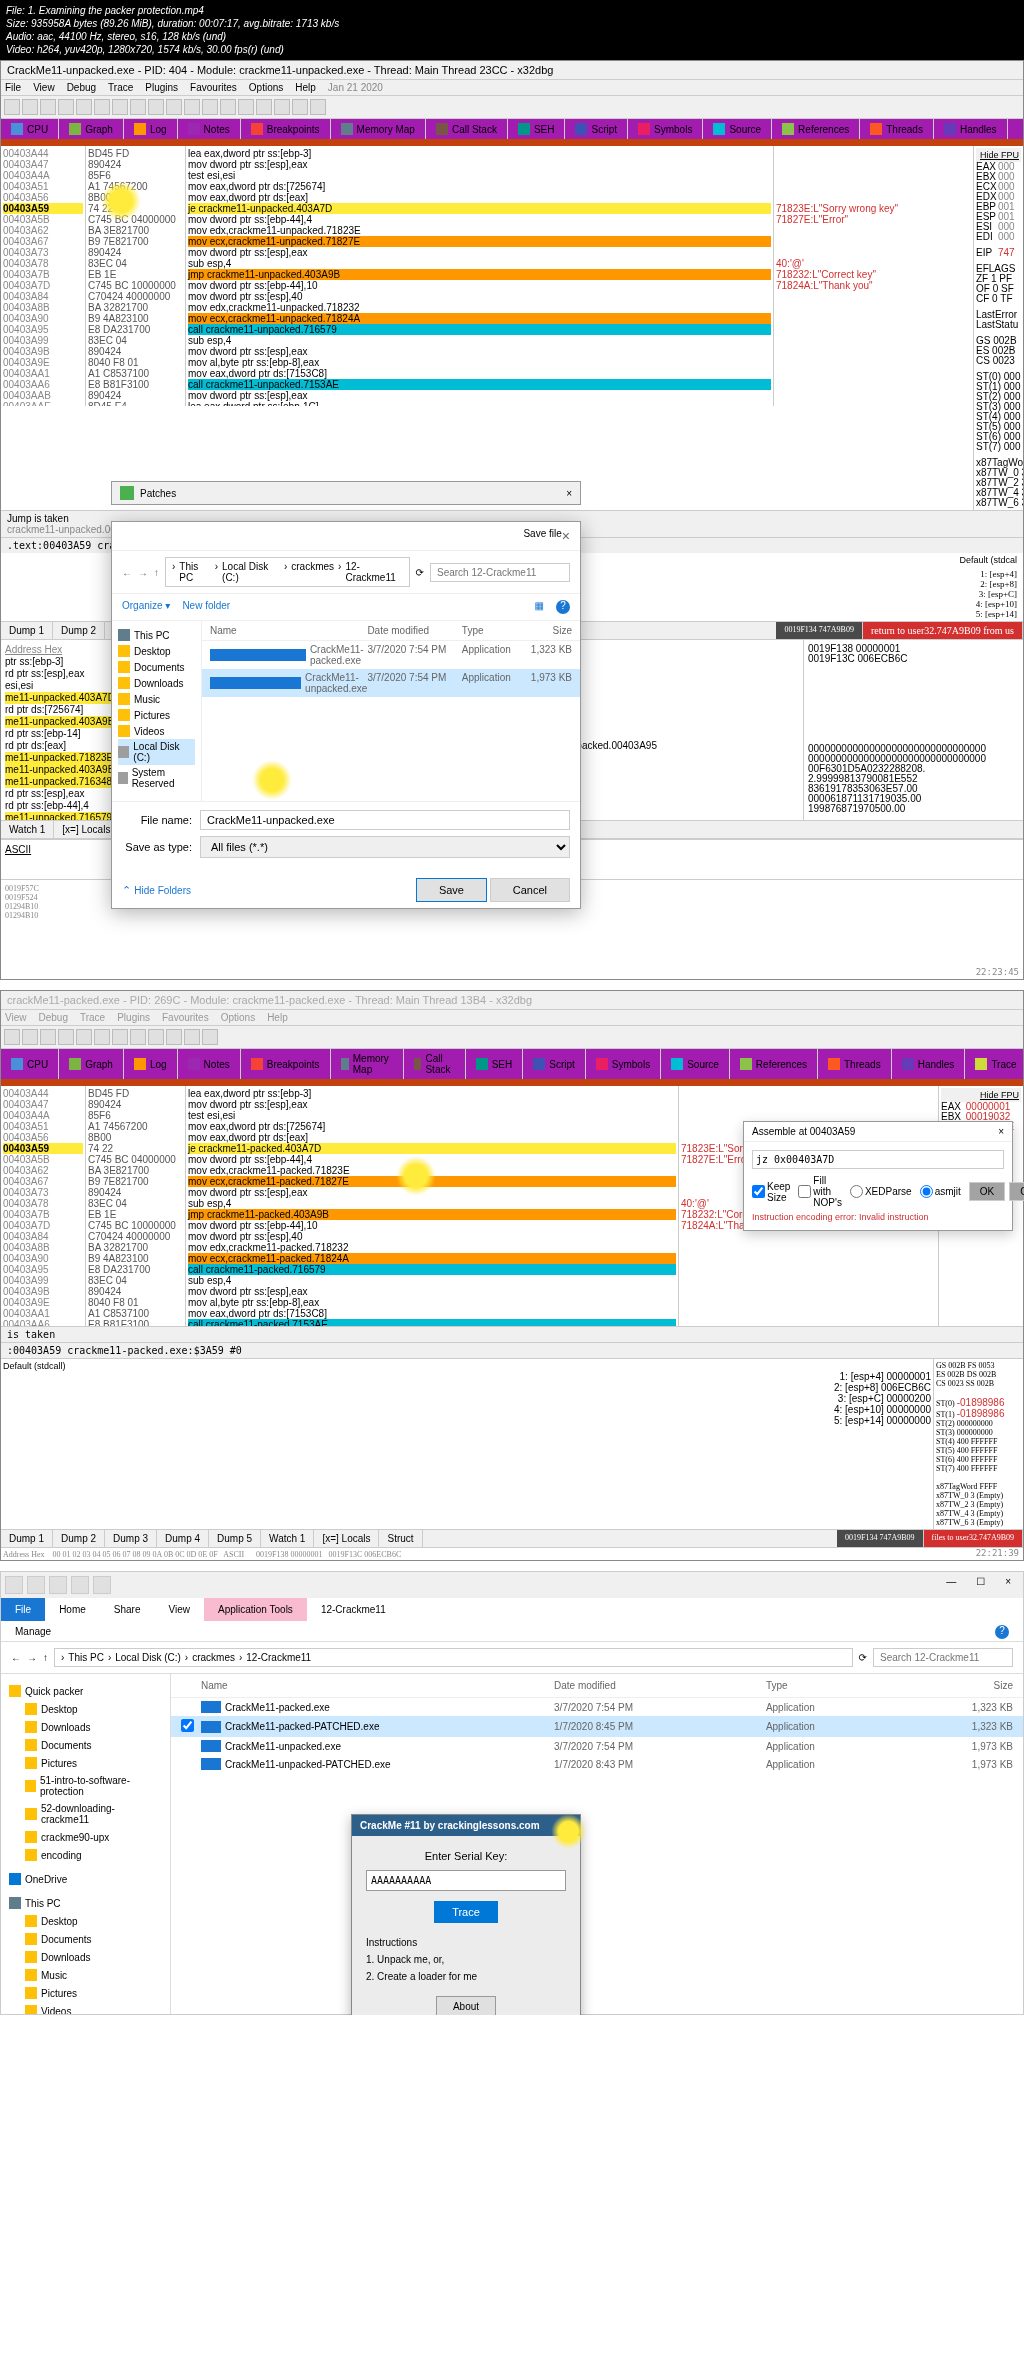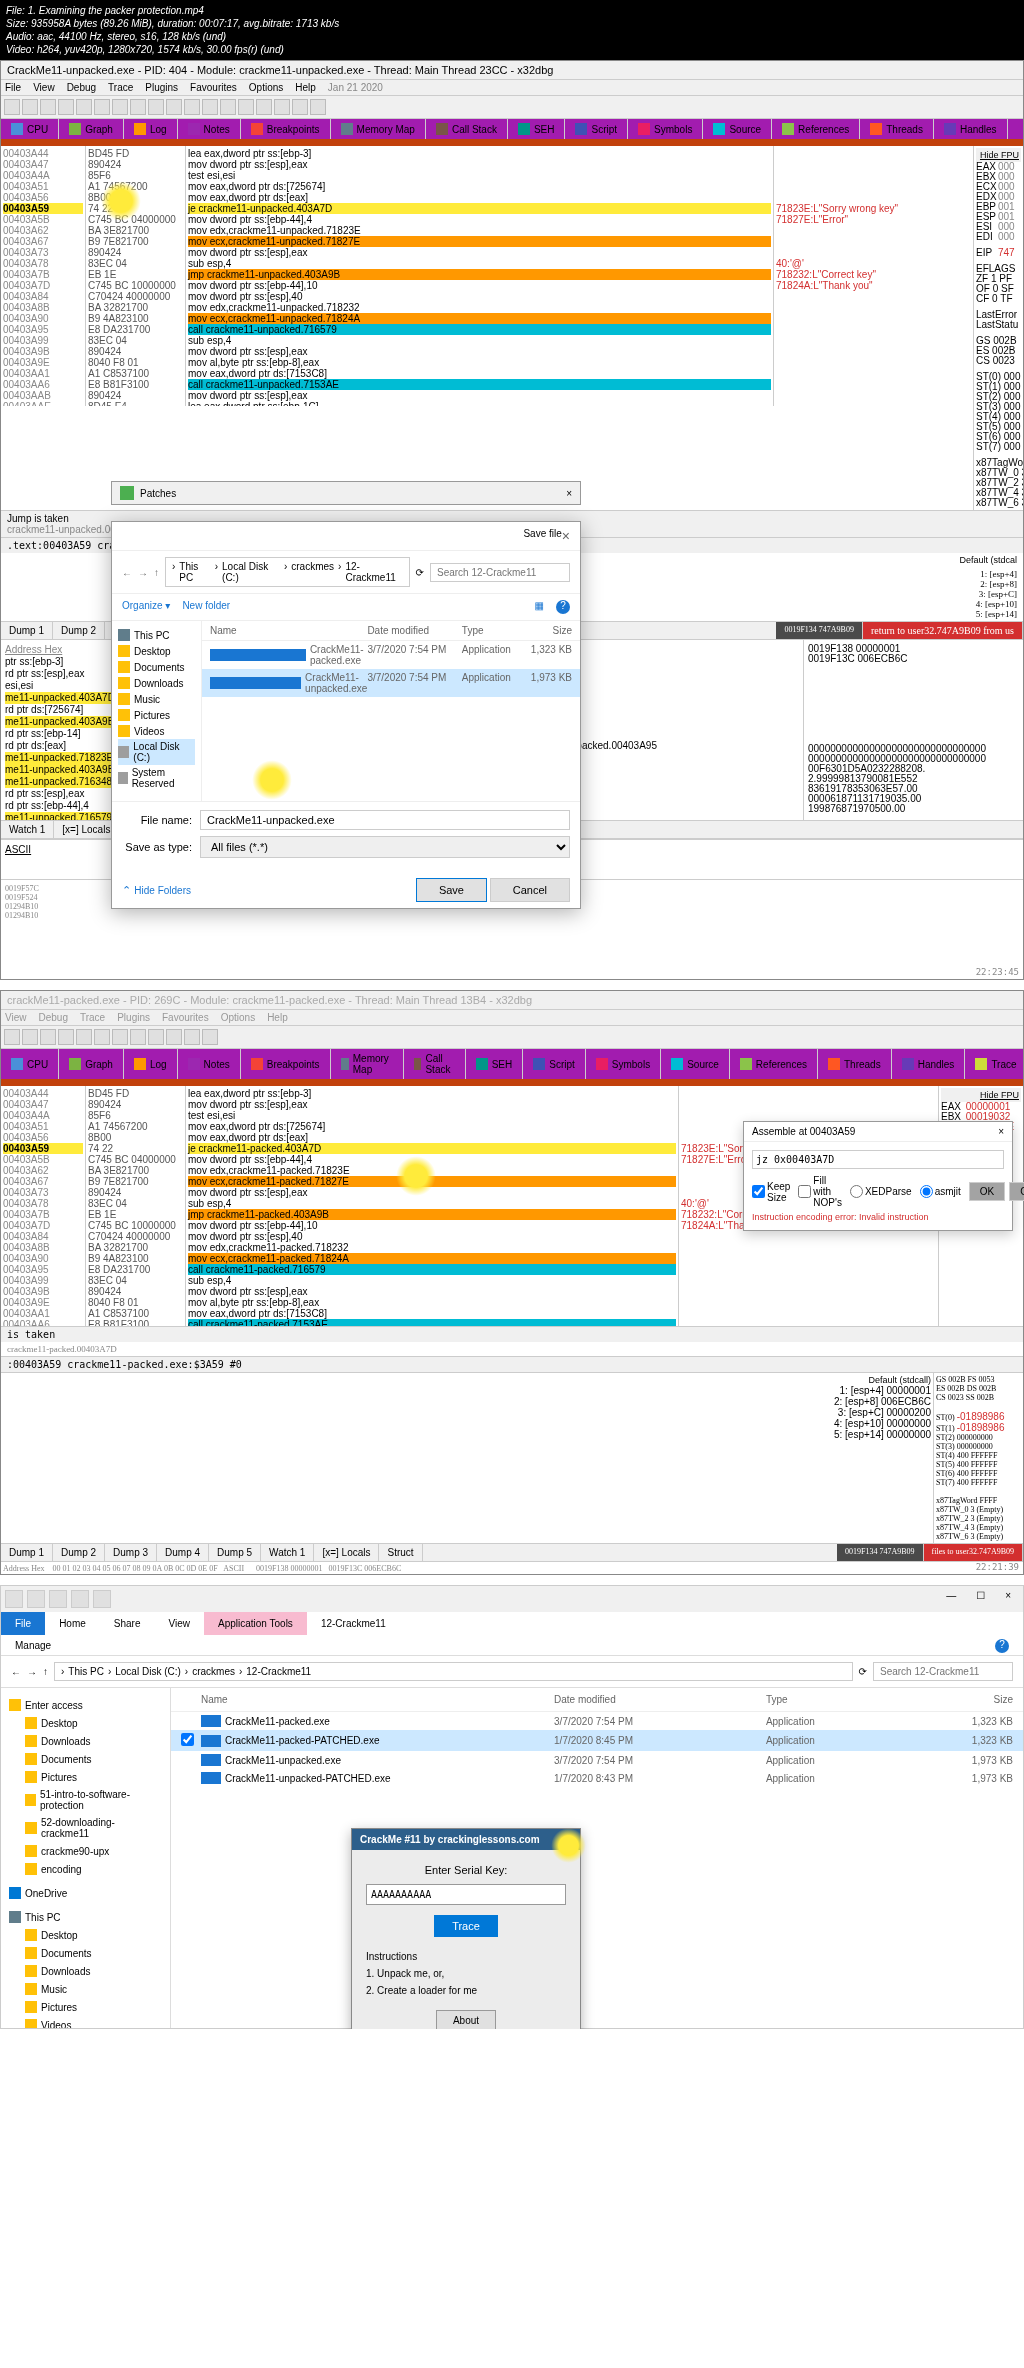--- a/index.html
+++ b/index.html
@@ -728,21 +728,20 @@
       <div class="hide-fpu">Hide FPU</div>
       <div class="reg-side">
         <div><span class="reg-name">EAX</span> <span class="reg-val red">00000001</span></div>
         <div><span class="reg-name">EBX</span> <span class="reg-val red">00019032</span></div>
         <div><span class="reg-name">ECX</span> <span class="reg-val red">588E2C1E</span></div>
         <div><span class="reg-name">EDX</span> <span class="reg-val red">0019F467</span></div>
       </div>
     </div>
   </div>
   <div class="status-line">is taken</div>
-  <div style="color:#888;padding:2px 6px;font-family:Consolas;font-size:9px">crackme11-packed.00403A7D</div>
   <div class="status-line">:00403A59 crackme11-packed.exe:$3A59 #0</div>
 
   <div class="asm-dialog">
     <div class="asm-title">
       <span>Assemble at 00403A59</span>
       <span style="cursor:pointer">×</span>
     </div>
     <div class="asm-body">
       <input class="asm-input" value="jz 0x00403A7D" style="">
       <div class="asm-opts">
@@ -767,21 +766,21 @@
           <button class="asm-btn">Cancel</button>
         </div>
       </div>
       <div class="asm-err">Instruction encoding error: Invalid instruction</div>
     </div>
   </div>
   <div class="highlight-circle hl3"></div>
 
   <div style="display:flex;border-top:1px solid #ccc">
     <div style="flex:1;font-family:Consolas;font-size:8px;padding:2px">
-      <div style="text-align:right;font-size:9px">Default (stdcall)</div>
+      <div style="text-align:left;font-size:9px">Default (stdcall)</div>
       <div style="text-align:right">1: [esp+4] 00000001<br>2: [esp+8] 006ECB6C<br>3: [esp+C] 00000200<br>4: [esp+10] 00000000<br>5: [esp+14] 00000000</div>
     </div>
     <div style="width:90px;border-left:1px solid #ccc;font-family:Consolas;font-size:8px;padding:2px">
       GS 002B FS 0053<br>ES 002B DS 002B<br>CS 0023 SS 002B<br><br>
       ST(0) <span style="color:#d32f2f">-01898986</span><br>ST(1) <span style="color:#d32f2f">-01898986</span><br>ST(2) 000000000<br>ST(3) 000000000<br>ST(4) 400 FFFFFF<br>ST(5) 400 FFFFFF<br>ST(6) 400 FFFFFF<br>ST(7) 400 FFFFFF<br><br>
       x87TagWord FFFF<br>x87TW_0 3 (Empty)<br>x87TW_2 3 (Empty)<br>x87TW_4 3 (Empty)<br>x87TW_6 3 (Empty)
     </div>
   </div>
 
   <div class="dump-tabs">
@@ -841,21 +840,21 @@
       <span>›</span>
         <span>12-Crackme11</span>
     </div>
     <span>⟳</span>
     <input class="dlg-search" placeholder="Search 12-Crackme11" style="">
   </div>
   <div class="exp-body">
     <div class="exp-tree">
       <div class="exp-tree-item">
           <span class="tree-icon star-icon"></span>
-          <span>Enter access</span>
+          <span>Quick packer</span>
         </div>
       <div class="exp-tree-item indent">
           <span class="tree-icon folder-icon"></span>
           <span>Desktop</span>
         </div>
       <div class="exp-tree-item indent">
           <span class="tree-icon folder-icon"></span>
           <span>Downloads</span>
         </div>
       <div class="exp-tree-item indent">

